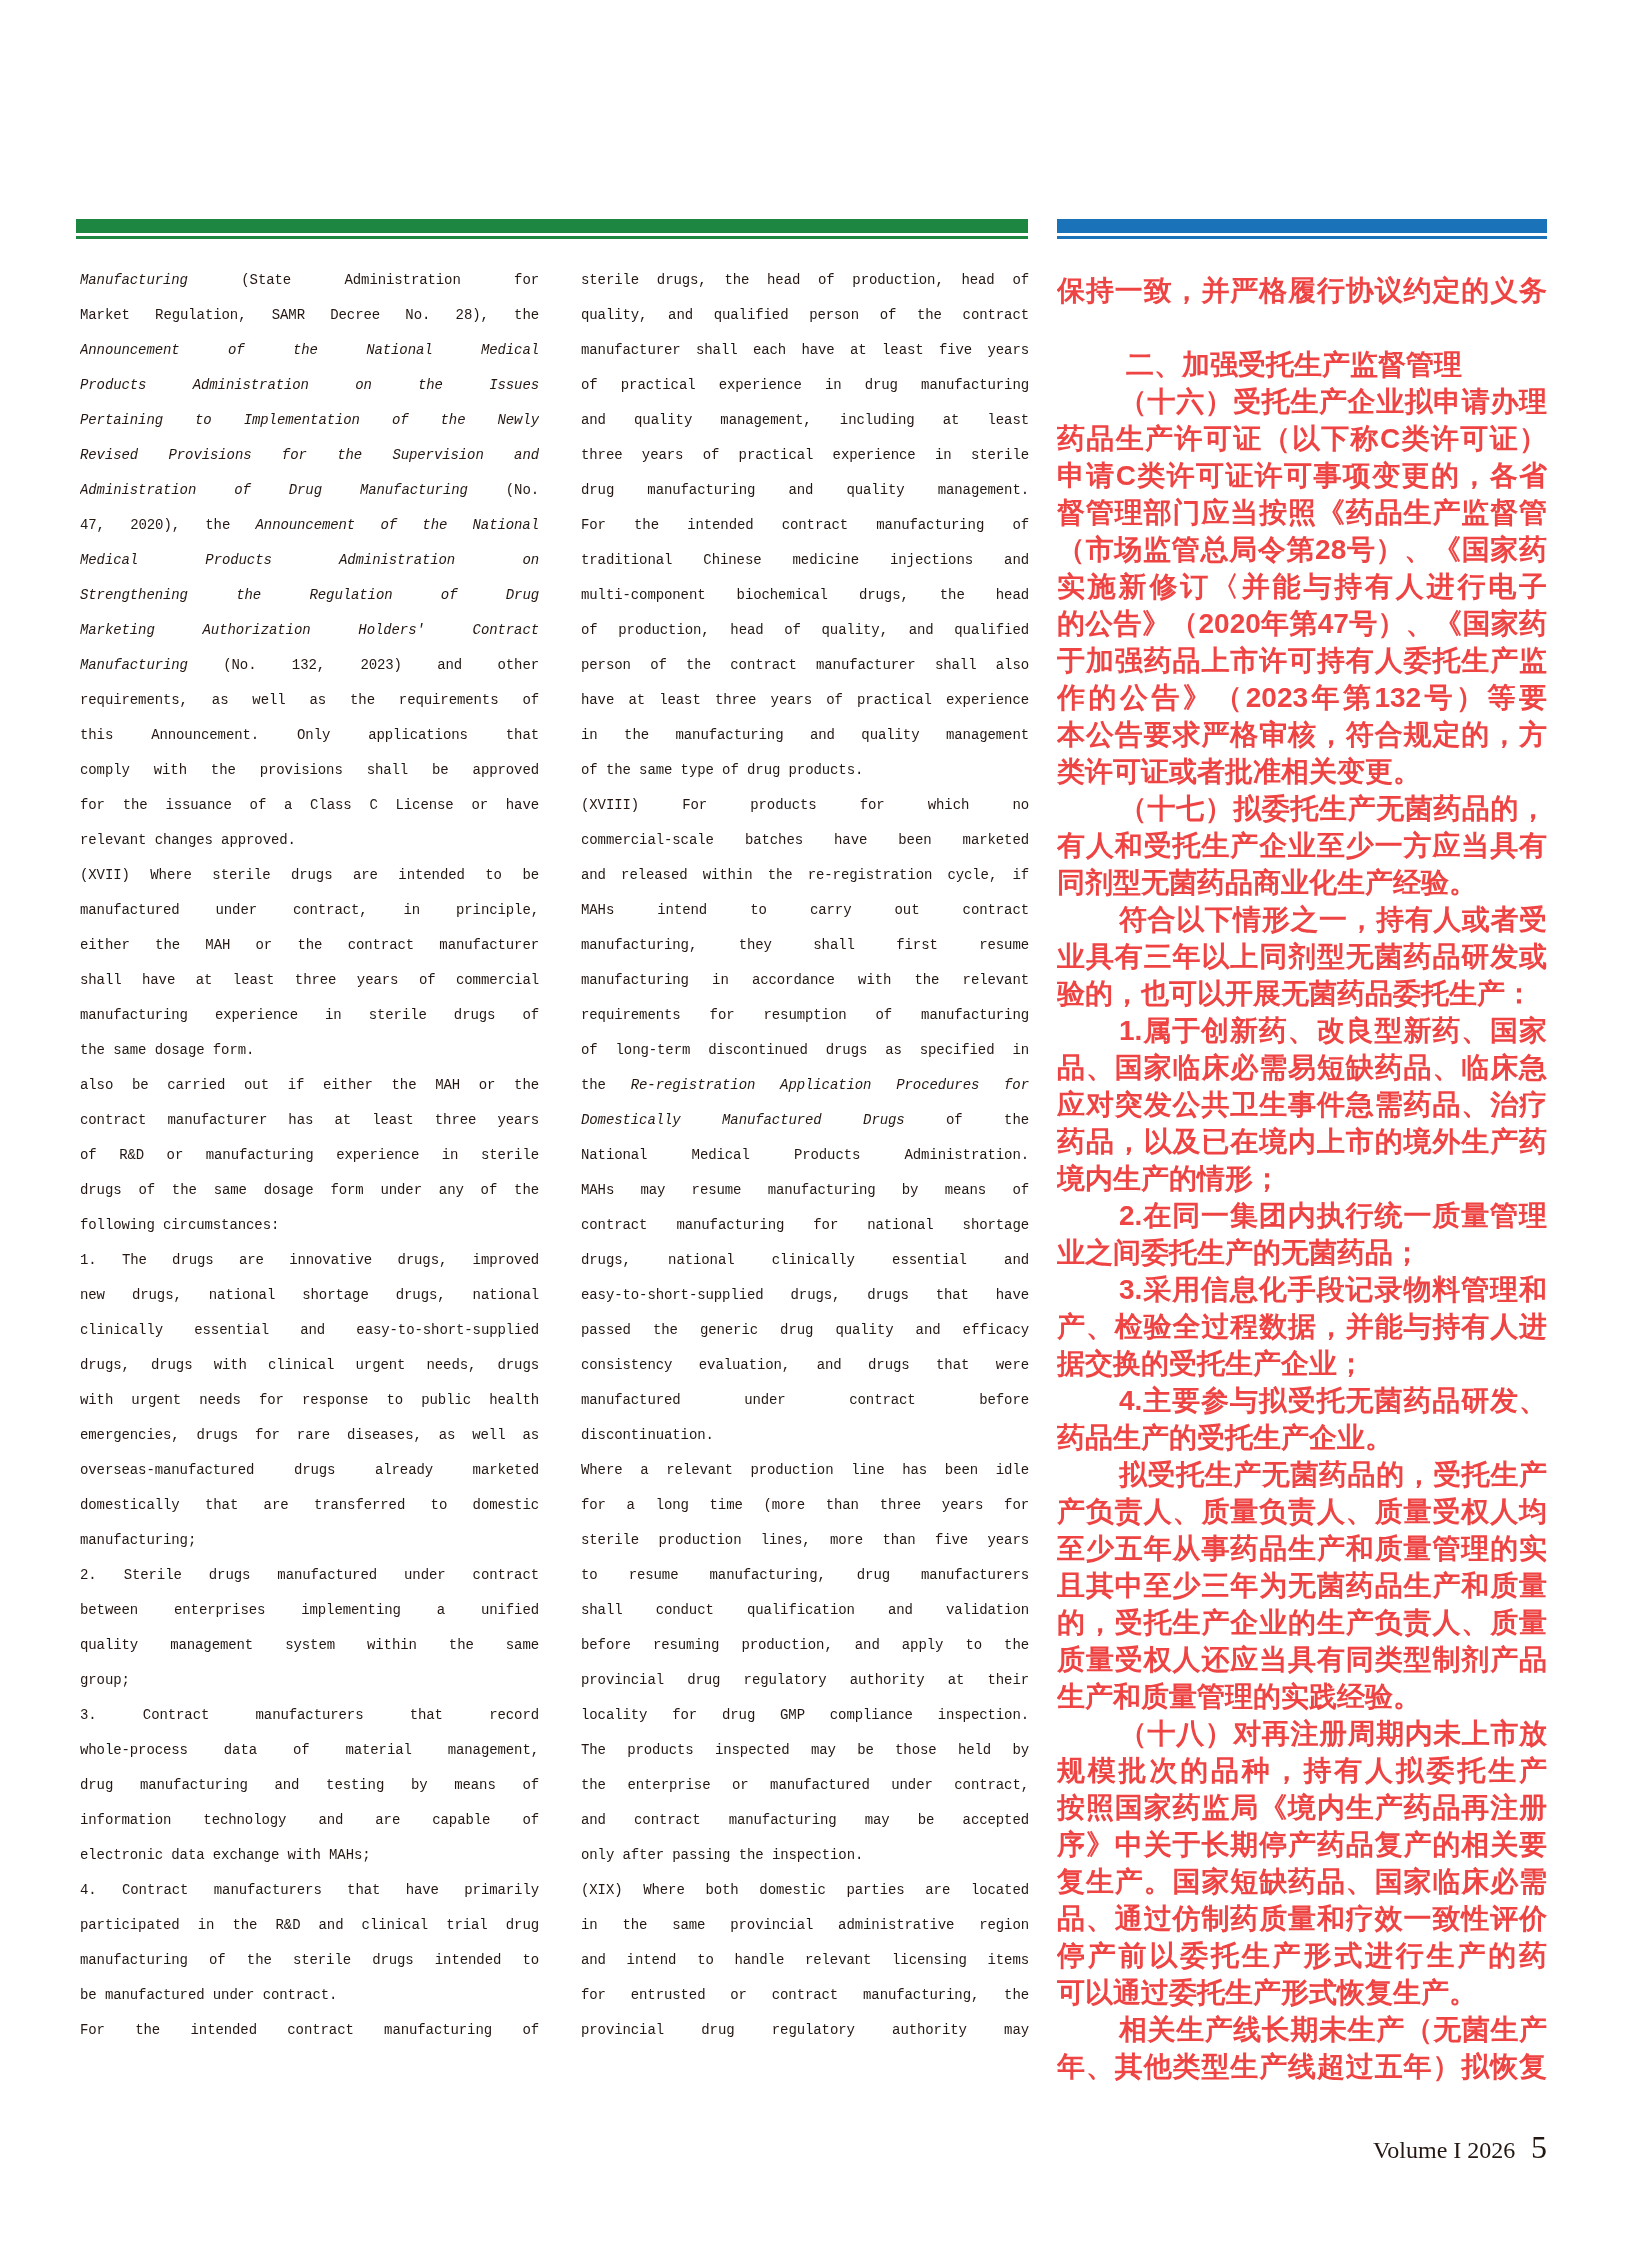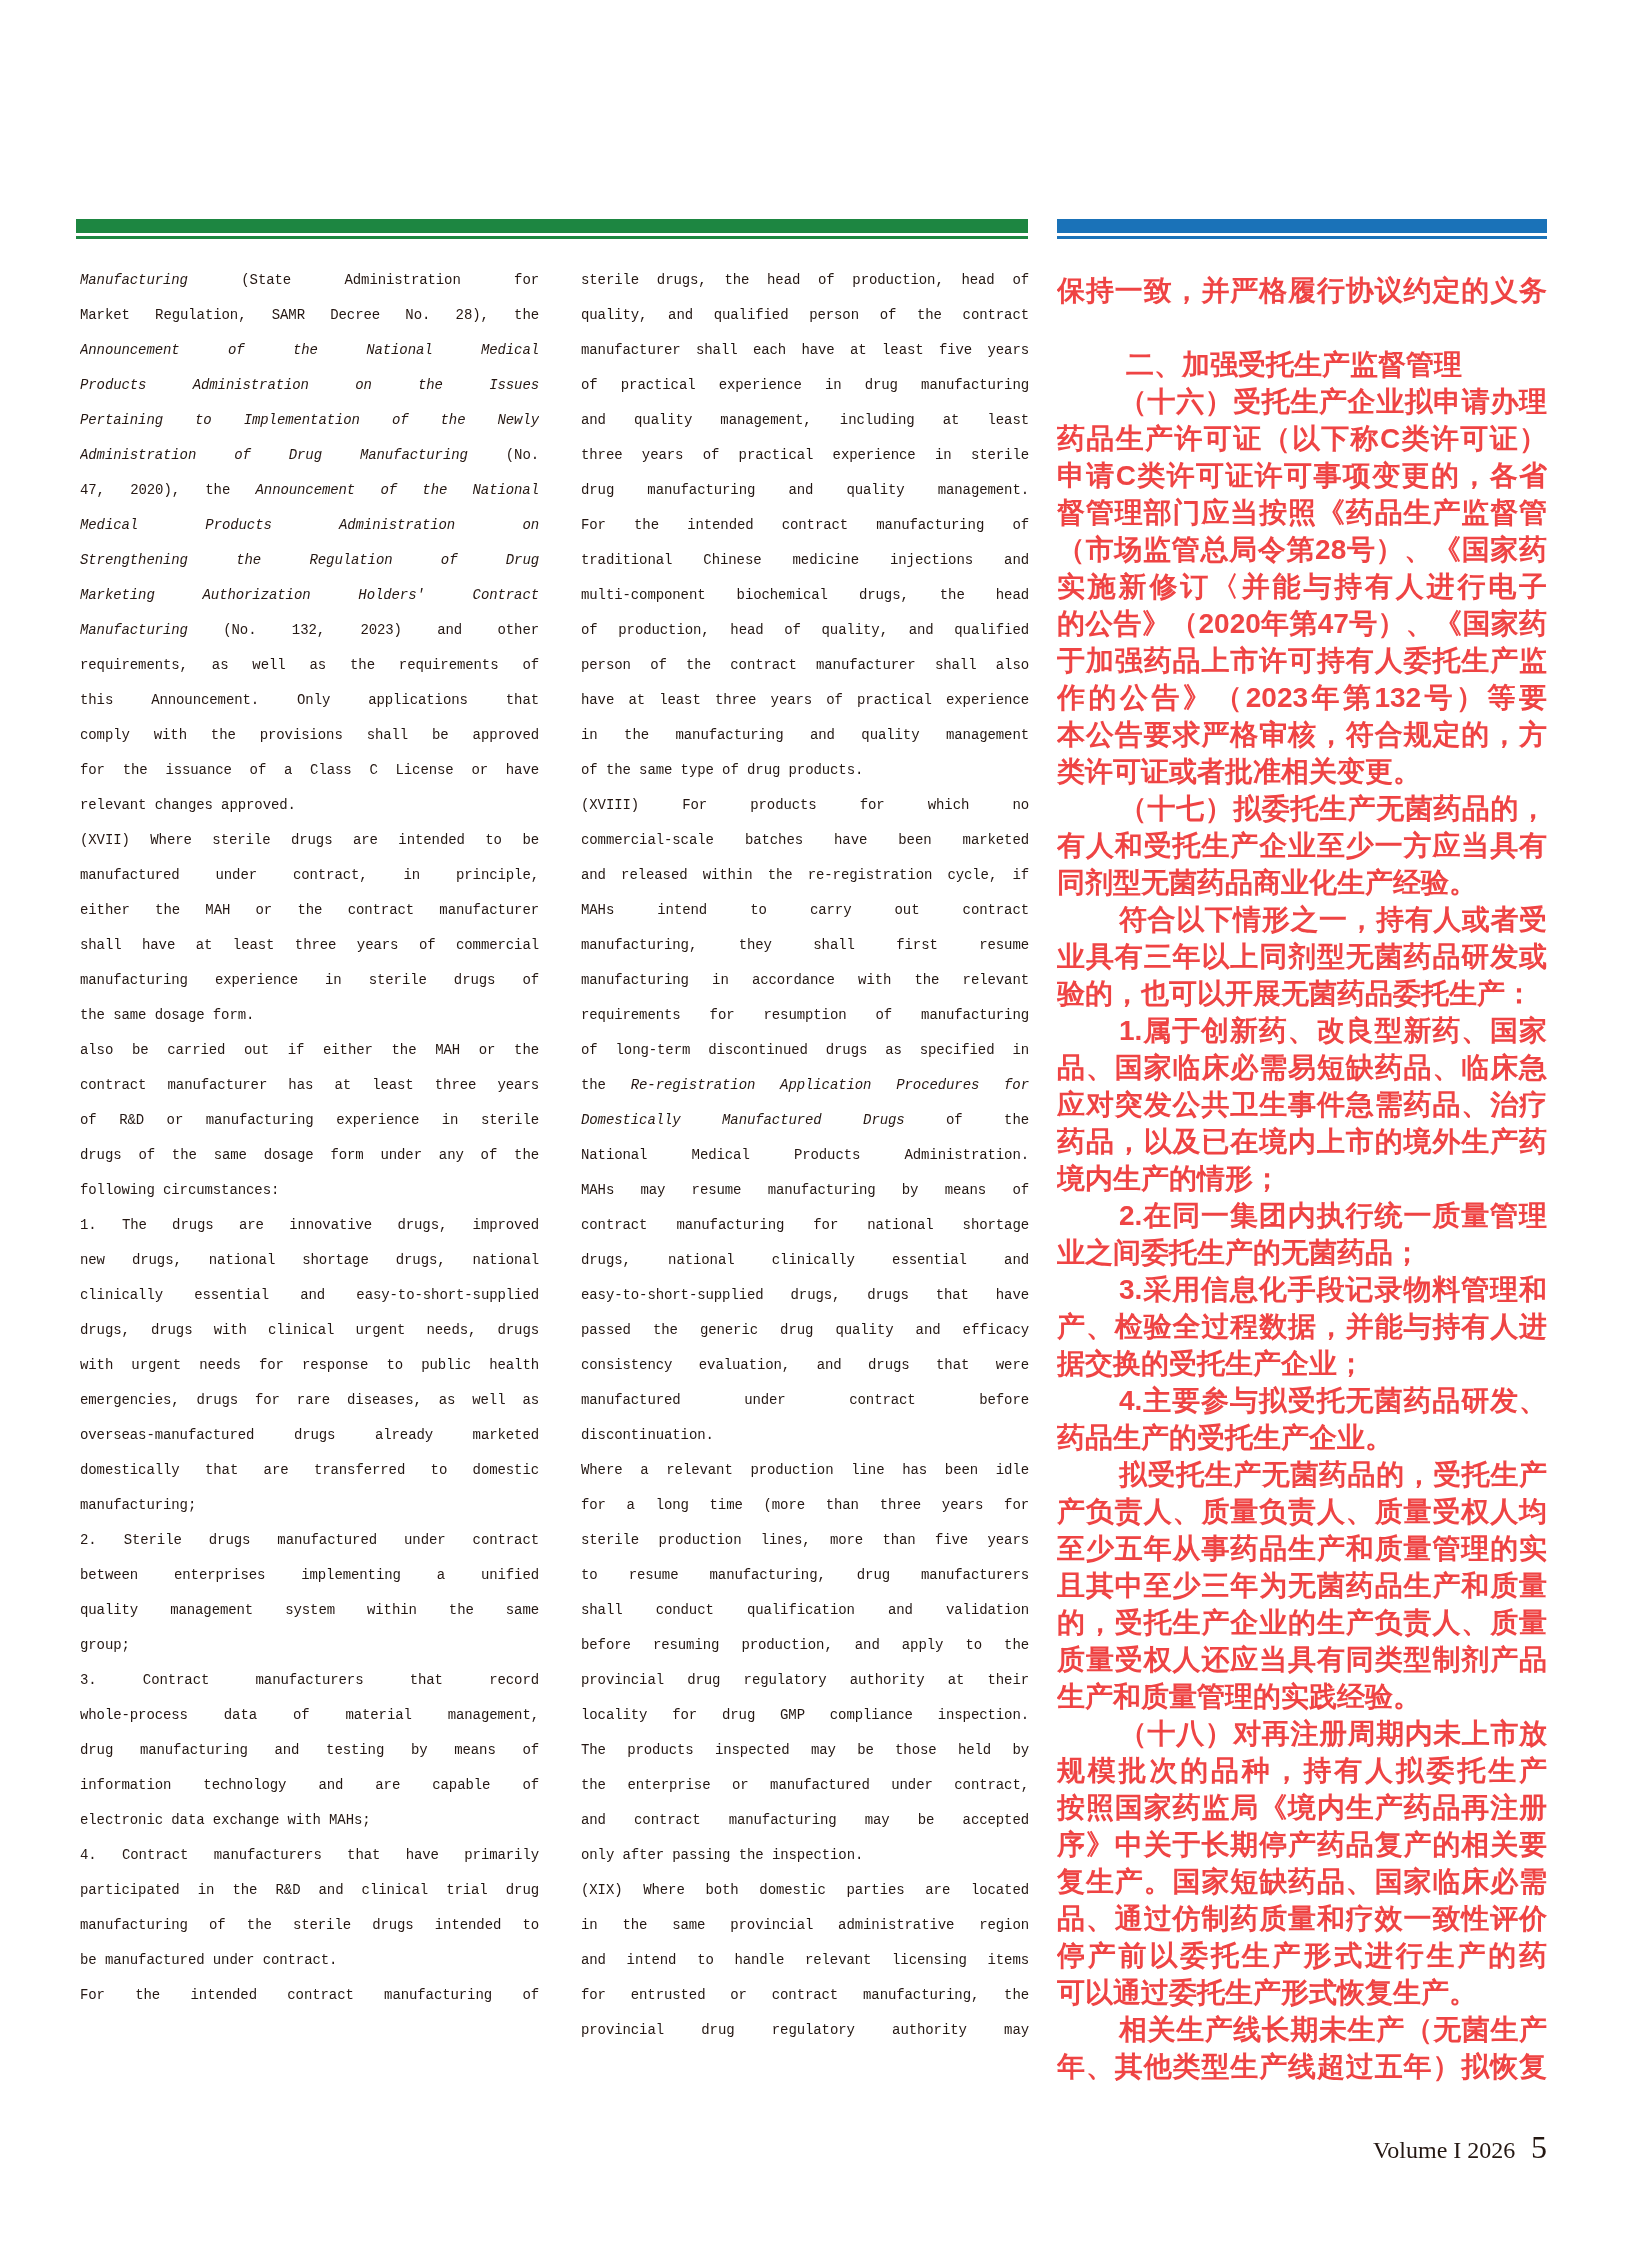--- a/index.html
+++ b/index.html
@@ -79,20 +79,21 @@
 <div class="rule-thin green-zone" style="background: rgb(29, 134, 65);"></div>
 <div class="rule-thick blue-zone" style="background: rgb(26, 114, 184);"></div>
 <div class="rule-thin blue-zone" style="background: rgb(26, 114, 184);"></div>
 
 <div class="col col-en" id="col-english-left">
     <div class="ln"><span class="i">Manufacturing</span><span> (State Administration for</span></div>
     <div class="ln"><span>Market Regulation, SAMR Decree No. 28), the</span></div>
     <div class="ln"><span class="i">Announcement of the National Medical</span></div>
     <div class="ln"><span class="i">Products Administration on the Issues</span></div>
     <div class="ln"><span class="i">Pertaining to Implementation of the Newly</span></div>
+    <div class="ln"><span class="i">Revised Provisions for the Supervision and</span></div>
     <div class="ln"><span class="i">Administration of Drug Manufacturing</span><span> (No.</span></div>
     <div class="ln"><span>47, 2020), the </span><span class="i">Announcement of the National</span></div>
     <div class="ln"><span class="i">Medical Products Administration on</span></div>
     <div class="ln"><span class="i">Strengthening the Regulation of Drug</span></div>
     <div class="ln"><span class="i">Marketing Authorization Holders' Contract</span></div>
     <div class="ln"><span class="i">Manufacturing</span><span> (No. 132, 2023) and other</span></div>
     <div class="ln"><span>requirements, as well as the requirements of</span></div>
     <div class="ln"><span>this Announcement. Only applications that</span></div>
     <div class="ln"><span>comply with the provisions shall be approved</span></div>
     <div class="ln"><span>for the issuance of a Class C License or have</span></div>

